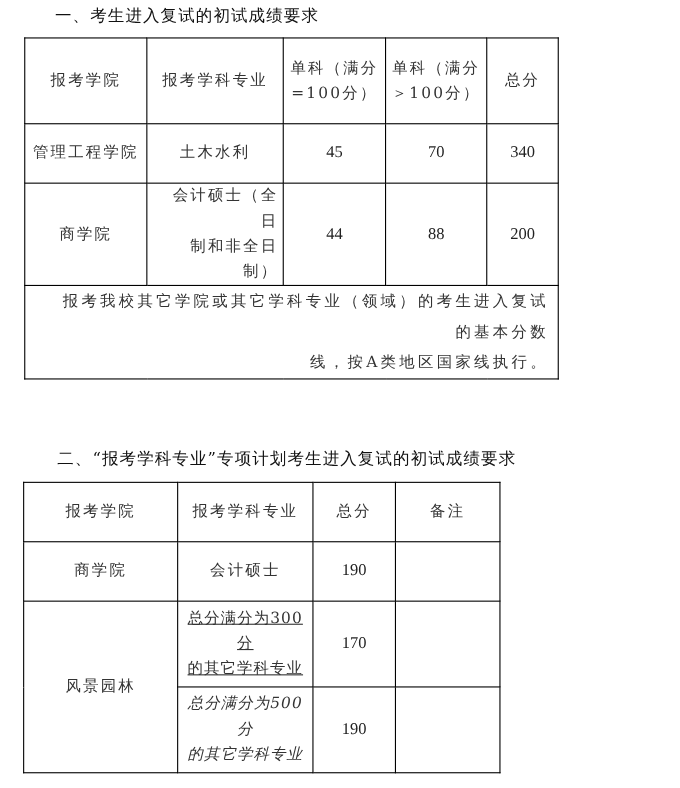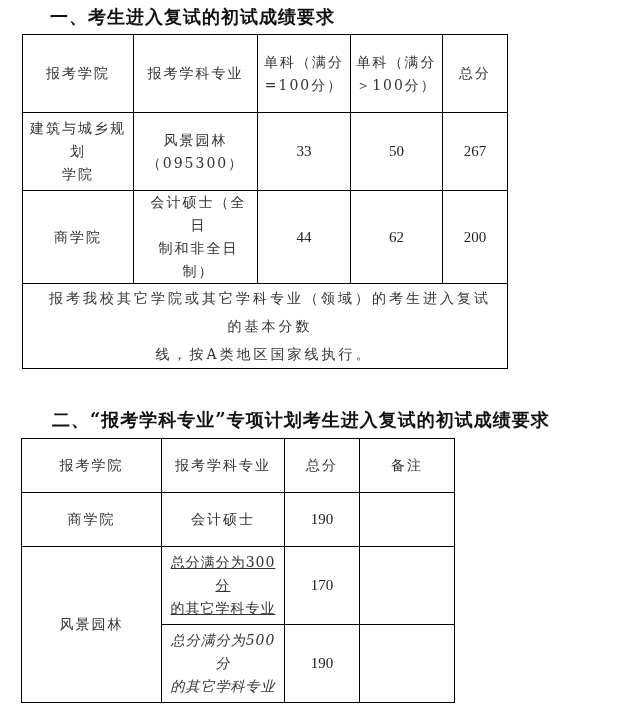--- a/index.html
+++ b/index.html
@@ -2,31 +2,31 @@
 <html><head>
   <meta charset="utf-8">
   <style>
     html, body { margin: 0; padding: 0; background: #ffffff; }
     body {
       width: 618px; height: 716px; position: relative; overflow: hidden;
       font-family: "DejaVu Serif", "Liberation Serif", serif;
       color: #1a1a1a;
     }
     .heading {
-      position: absolute; font-size: 18px; font-weight: bold; letter-spacing: 1px;
+      position: absolute; font-size: 15px; font-weight: normal; letter-spacing: 1px;
       white-space: nowrap; color: #111;
     }
     table { position: absolute; border-collapse: collapse; table-layout: fixed; }
     td {
       border: 1.5px solid #000; text-align: center; vertical-align: middle;
       font-size: 14px; line-height: 23px; padding: 0 4px; color: #333;
       letter-spacing: 2px;
     }
     td.num { font-family: "Liberation Serif", serif; font-size: 15px; letter-spacing: 0; color: #222; }
-    td.note { text-align: center; padding: 0 8px 0 6px; letter-spacing: 3px; line-height: 28px; }
+    td.note { text-align: right; padding: 0 8px 0 6px; letter-spacing: 3px; line-height: 28px; }
     .line { display: block; }
   </style>
 </head>
 <body>
 
 <div class="heading" style="left:50px; top:5px;">一、考生进入复试的初试成绩要求</div>
 
 <table style="left:22px; top:34px; width:485px;">
   <colgroup>
     <col style="width:111px">
@@ -42,41 +42,35 @@
     <td>
       <span class="line">单科（满分</span>
       <span class="line">=100分）</span>
     </td>
     <td>
       <span class="line">单科（满分</span>
       <span class="line">＞100分）</span>
     </td>
     <td>总分</td>
   </tr>
-  <tr style="height:78px">
-    <td style="padding:0;">
-      <span class="line">建筑与城乡规划</span>
-      <span class="line">学院</span>
-    </td>
-    <td>
-      <span class="line">风景园林</span>
-      <span class="line">（095300）</span>
-    </td>
-    <td class="num">33</td>
-    <td class="num">50</td>
-    <td class="num">267</td>
+  <tr style="height:54px">
+    <td>管理工程学院</td>
+    <td>土木水利</td>
+    <td class="num">45</td>
+    <td class="num">70</td>
+    <td class="num">340</td>
   </tr>
   <tr style="height:78px">
     <td>商学院</td>
-    <td style="text-align:center; padding-left:10px;">
+    <td style="text-align:right; padding-left:10px;">
       <span class="line">会计硕士（全日</span>
       <span class="line">制和非全日制）</span>
     </td>
     <td class="num">44</td>
-    <td class="num">62</td>
+    <td class="num">88</td>
     <td class="num">200</td>
   </tr>
   <tr style="height:78px">
     <td class="note" colspan="5">
       <span class="line" style="padding-left:12px;">报考我校其它学院或其它学科专业（领域）的考生进入复试的基本分数</span>
       <span class="line">线，按A类地区国家线执行。</span>
     </td>
   </tr>
 </tbody>
   </table>

